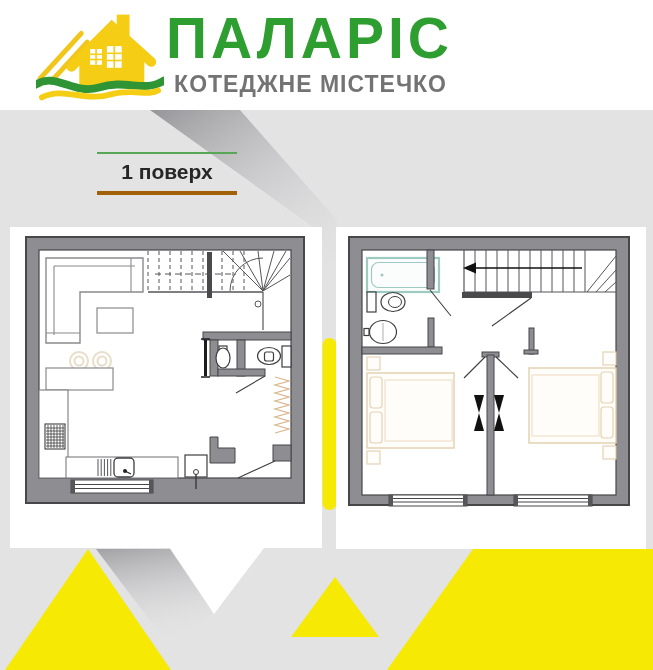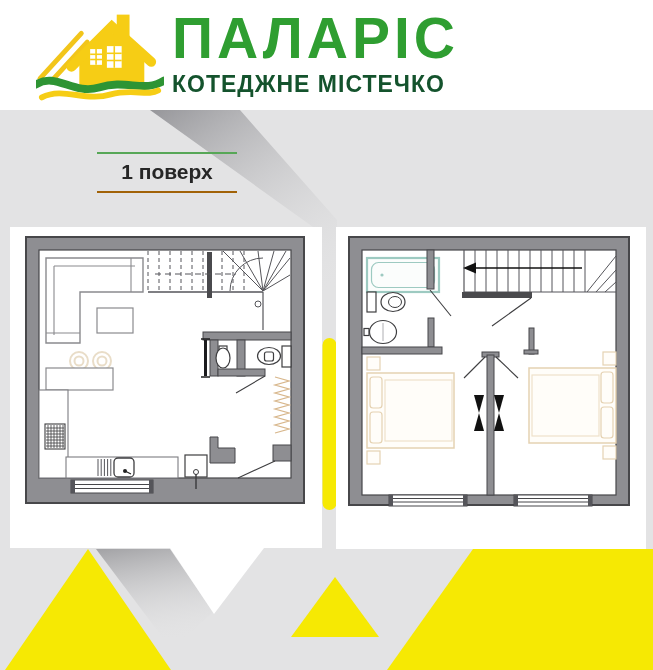--- a/index.html
+++ b/index.html
@@ -1,26 +1,26 @@
 <!DOCTYPE html>
 <html><head>
 <meta charset="utf-8">
 <style>
   html,body{margin:0;padding:0;}
   .canvas{position:relative;width:653px;height:670px;background:#e3e3e4;overflow:hidden;
           font-family:"Liberation Sans",sans-serif;}
   svg.deco{position:absolute;left:0;top:0;}
   .header{position:absolute;left:0;top:0;width:653px;height:110px;background:#ffffff;}
   .logo{position:absolute;left:36px;top:4px;display:flex;align-items:flex-start;}
-  .logo-text{margin-left:8px;padding-top:6px;}
+  .logo-text{margin-left:2px;padding-top:6px;}
   .brand{font-size:57px;font-weight:bold;color:#2f9e31;letter-spacing:4px;line-height:1;white-space:nowrap;}
-  .tagline{font-size:23px;font-weight:bold;color:#14532d;letter-spacing:1px;
+  .tagline{font-size:23px;font-weight:bold;color:#737373;letter-spacing:1px;text-align:right;
            margin-top:4px;padding-right:6px;white-space:nowrap;}
   .floor-label{position:absolute;top:152px;width:140px;text-align:center;font-size:21px;font-weight:bold;
-               color:#262626;border-top:2px solid #57a757;border-bottom:2px solid #a16207;
+               color:#262626;border-top:2px solid #57a757;border-bottom:4px solid #a16207;
                padding:6px 0 7px 0;background:transparent;}
   #fl1{left:97px;} #fl2{left:420px;}
   .card{position:absolute;background:#ffffff;}
   .card1{left:10px;top:227px;width:312px;height:321px;}
   .card2{left:336px;top:227px;width:310px;height:322px;}
   svg.plan{position:absolute;left:8px;top:3px;}
 </style>
 </head>
 <body>
 

